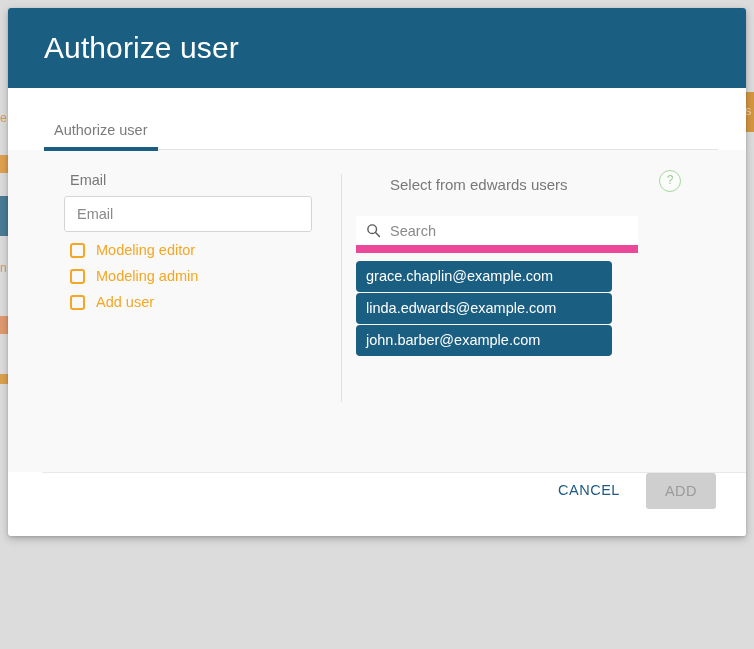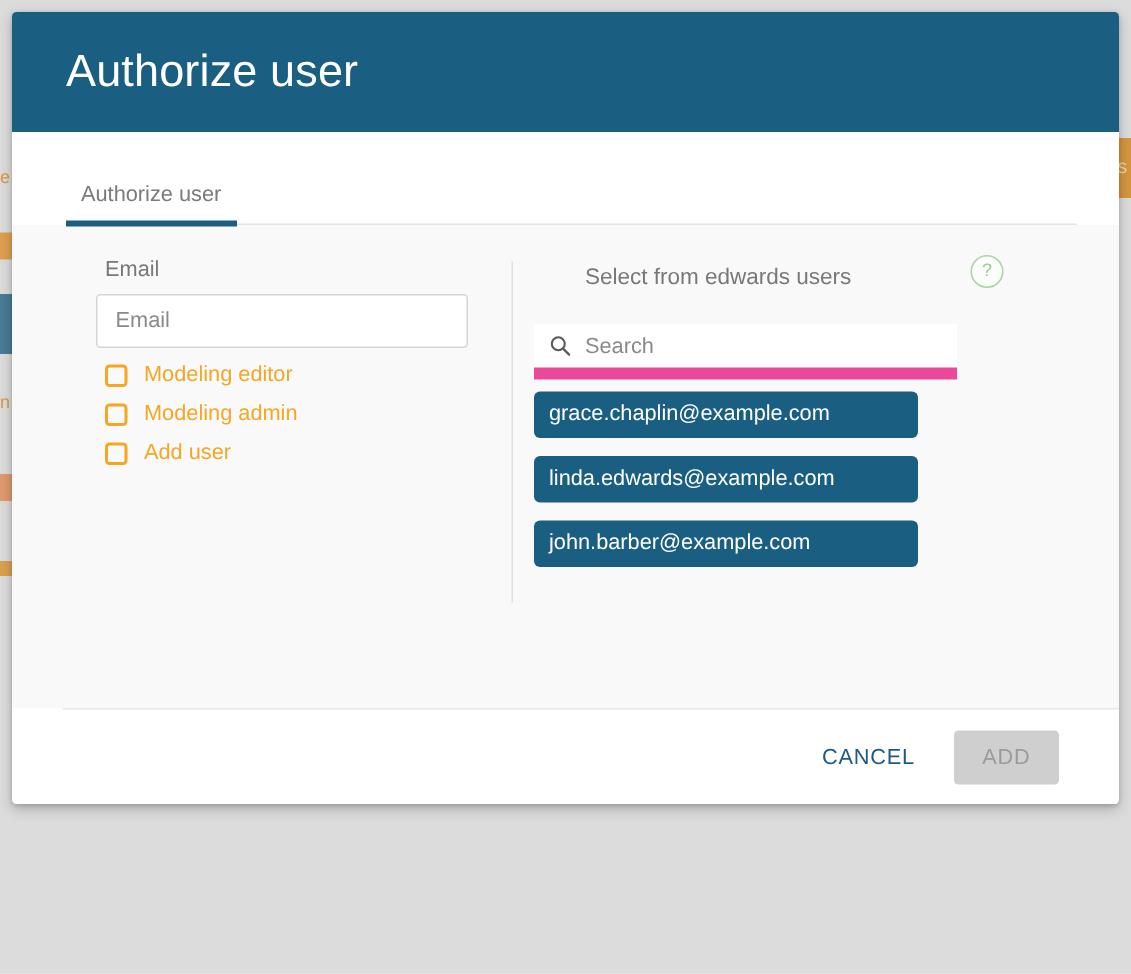--- a/index.html
+++ b/index.html
@@ -110,21 +110,21 @@
     background: #1a5e82;
     z-index: 2;
   }
 
   
   #modal-body {
     flex: 1 1 auto;
     background: #f9f9f9;
     display: flex;
     position: relative;
-    padding: 22px 16px 0 0;
+    padding: 22px 4px 0 0;
   }
   #panel-left {
     width: 333px;
     flex: 0 0 333px;
     padding: 0 0 0 56px;
     box-sizing: border-box;
   }
   #panel-divider {
     width: 1px;
     height: 228px;
@@ -247,35 +247,35 @@
     width: 256px;
   }
   .user-chip {
     background: #1a5e82;
     color: #ffffff;
     font-size: 14.5px;
     height: 31px;
     line-height: 31px;
     border-radius: 4px;
     padding: 0 10px;
-    margin-bottom: 12px;
+    margin-bottom: 1px;
     box-sizing: border-box;
     white-space: nowrap;
     cursor: pointer;
   }
 
   
   #modal-footer {
     flex: 0 0 63px;
     background: #ffffff;
     border-top: 1px solid #e8e8e8;
     display: flex;
-    align-items: center;
+    align-items: flex-start;
     justify-content: flex-end;
-    padding-right: 40px;
+    padding-right: 30px;
     gap: 14px;
     margin-left: 34px;
   }
   #cancel-button {
     background: transparent;
     border: none;
     color: #1f5a85;
     font-size: 14.5px;
     font-family: inherit;
     letter-spacing: 0.5px;

